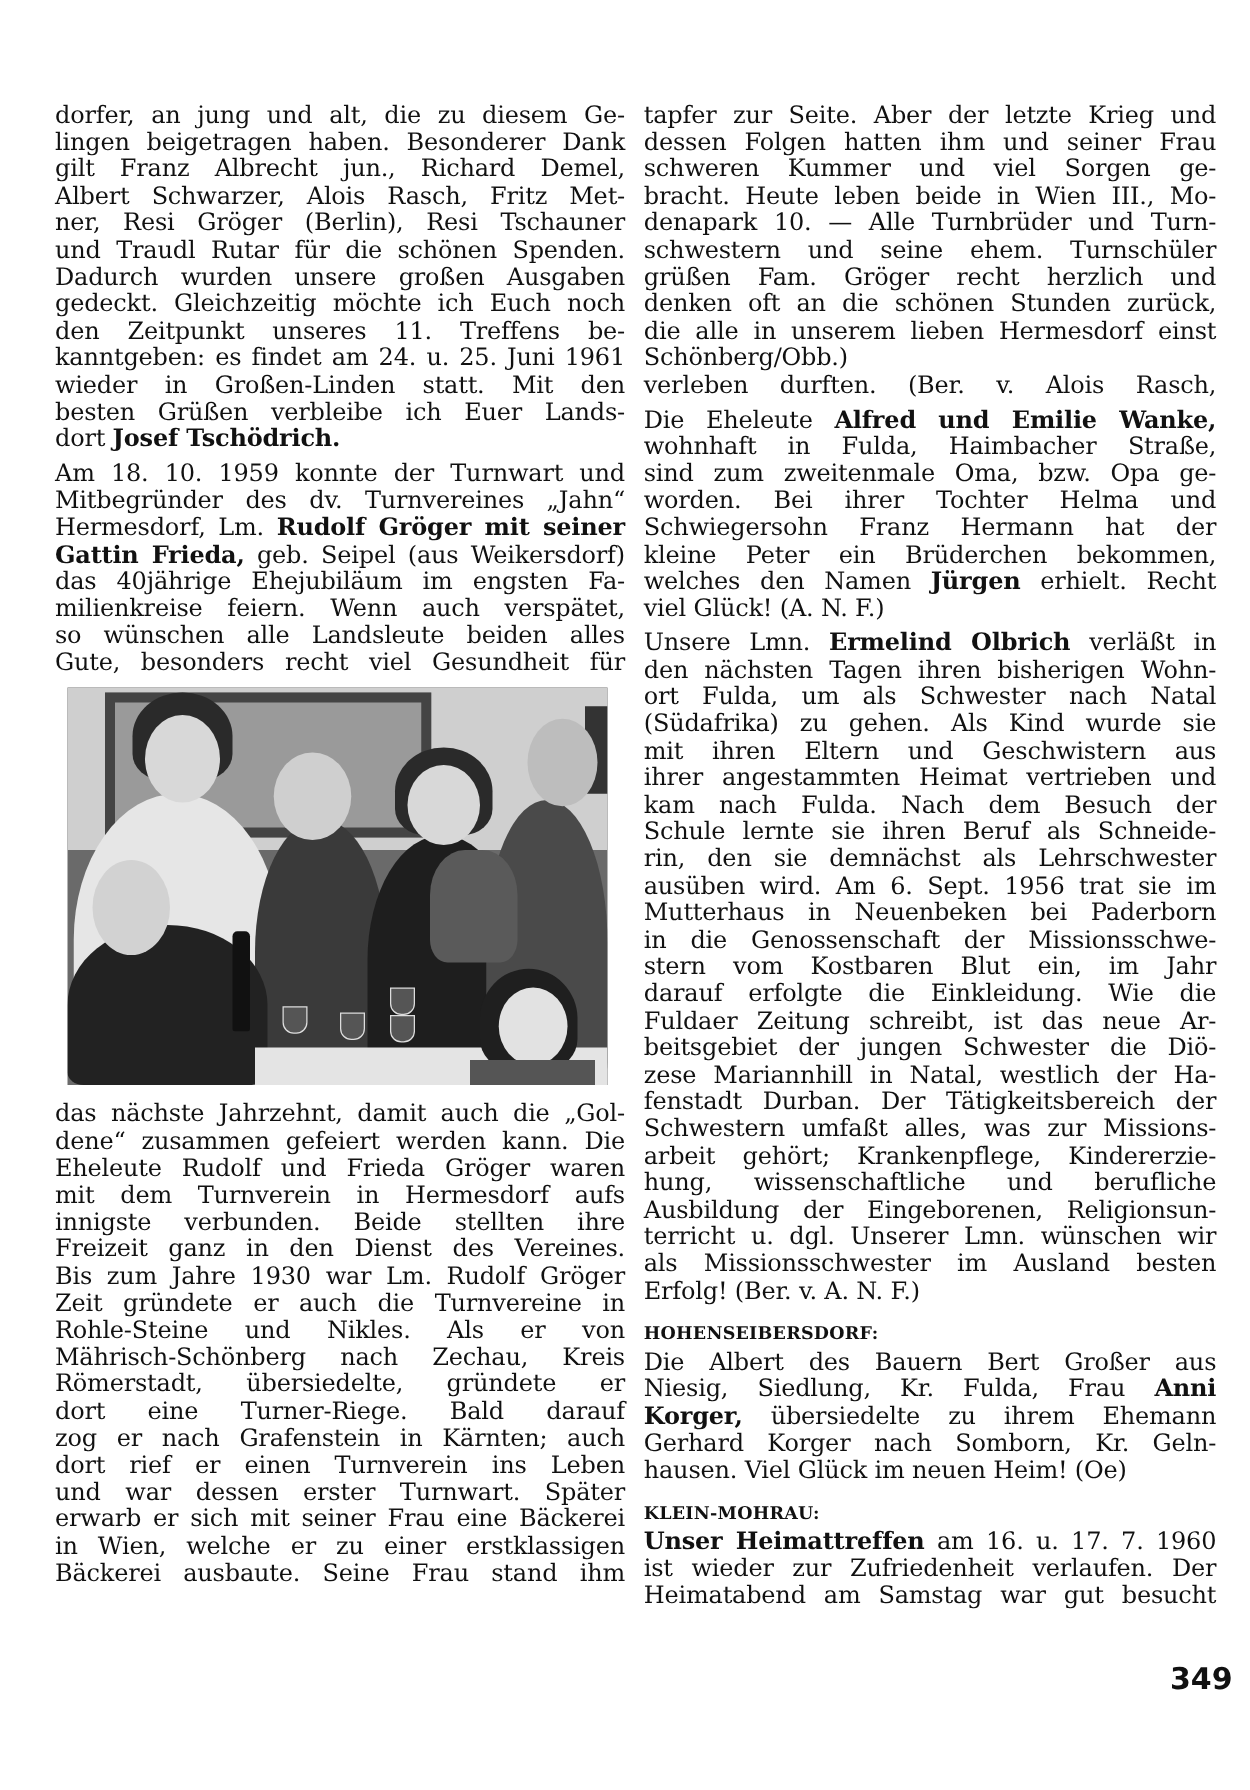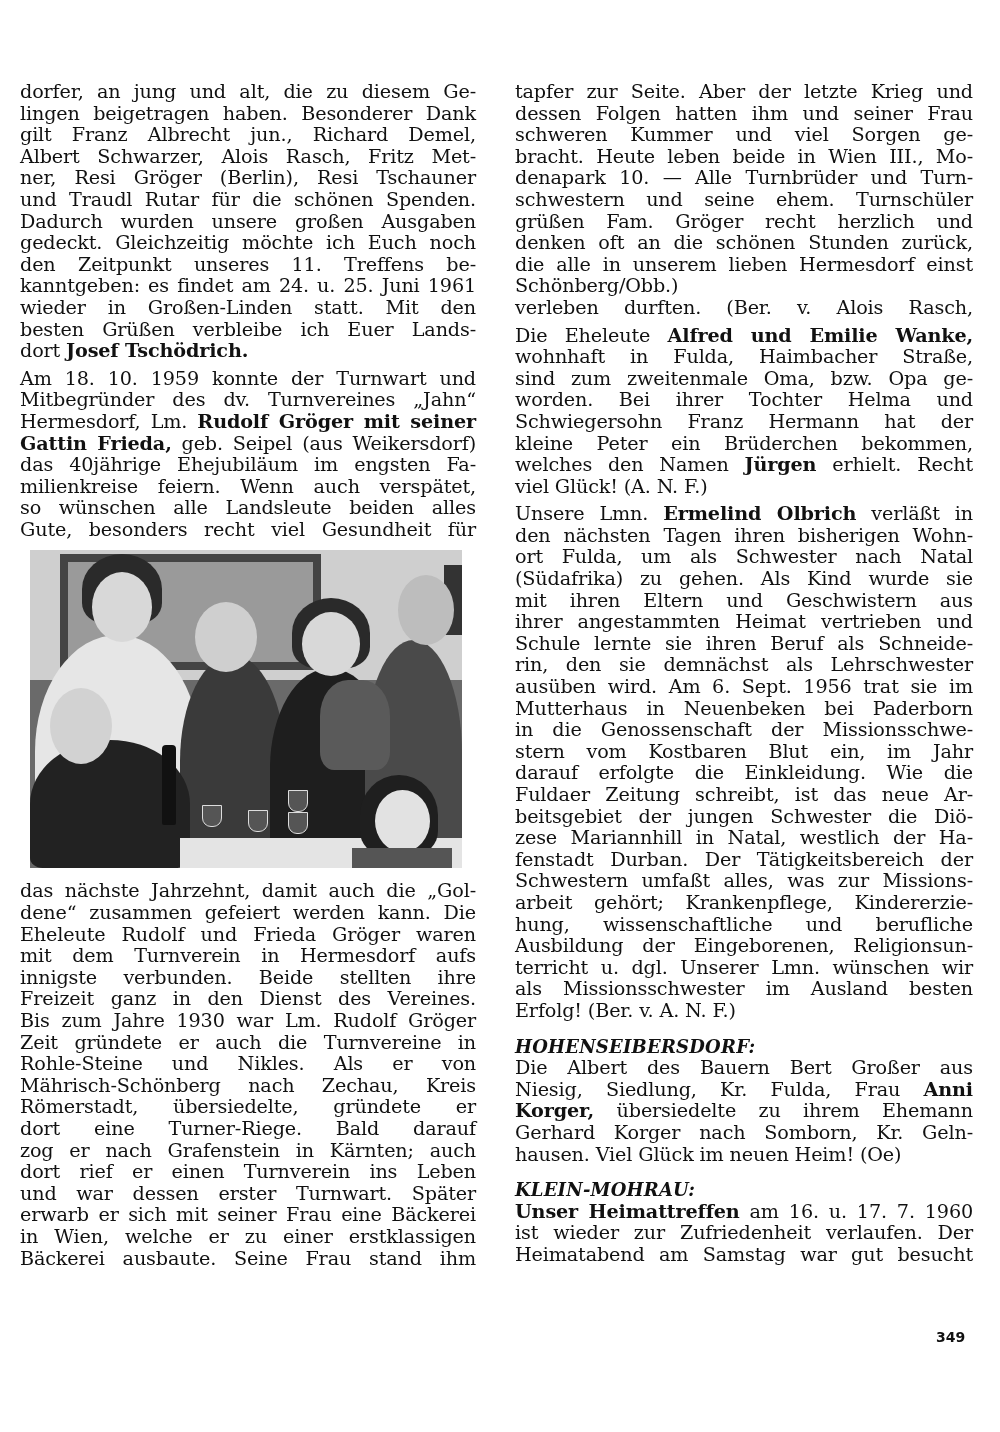--- a/index.html
+++ b/index.html
@@ -5,44 +5,44 @@
   html, body { margin:0; padding:0; }
   body {
     width:1000px; height:1432px; background:#ffffff; position:relative; overflow:hidden;
     font-family:"DejaVu Serif", "Liberation Serif", serif; color:#111;
   }
   .col {
     position:absolute; top:81px; width:456px;
     font-size:19.2px; line-height:21.6px; text-align:justify;
     letter-spacing:-0.15px;
   }
-  .col-left { left:20px; }
+  .col-left { left:44px; }
   .col-right { left:515px; width:458px; }
   .line { display:block; white-space:nowrap; text-align:justify; text-align-last:justify; height:21.6px; overflow:visible; }
   .line.last { text-align-last:left; }
   .para-gap { height:6px; }
   .big-gap { height:14px; }
   b { font-weight:bold; }
-  .heading { font-weight:bold; font-size:18px; letter-spacing:0.2px; text-align-last:left;font-style:italic; }
+  .heading { font-weight:bold; font-size:14px; letter-spacing:0.2px; text-align-last:left; }
   .photo {
     position:relative; width:432px; height:318px; margin:10px 0 0 10px;
     background:#6a6a6a; overflow:hidden;
     filter: grayscale(1);
   }
   .photo .wall { position:absolute; left:0; top:0; width:100%; height:130px; background:#cfcfcf; }
   .photo .frame { position:absolute; left:30px; top:4px; width:245px; height:100px; border:8px solid #444; background:#9a9a9a; }
   .photo .frame2 { position:absolute; right:0; top:15px; width:18px; height:70px; background:#333; }
   .photo .person { position:absolute; border-radius:50% 50% 8% 8%; }
   .photo .head { position:absolute; border-radius:50%; background:#d8d8d8; }
   .photo .hair { position:absolute; border-radius:50% 50% 30% 30%; background:#2a2a2a; }
   .photo .table { position:absolute; left:150px; bottom:0; width:282px; height:30px; background:#e4e4e4; }
   .photo .glass { position:absolute; width:18px; height:20px; background:#555; border-radius:0 0 9px 9px; border:1px solid #ddd; }
   .page-num {
     position:absolute; left:936px; top:1329px; font-family:"DejaVu Sans", "Liberation Sans", sans-serif;
-    font-weight:bold; font-size:14px;
+    font-weight:bold; font-size:24px;
   }
 </style>
 </head>
 <body>
 
 <div class="col col-left">
   <div>
     <span class="line">dorfer, an jung und alt, die zu diesem Ge-</span>
     <span class="line">lingen beigetragen haben. Besonderer Dank</span>
     <span class="line">gilt Franz Albrecht jun., Richard Demel,</span>
@@ -155,20 +155,21 @@
     <span class="line last">viel Glück! (A. N. F.)</span>
   </div>
   <div class="para-gap"></div>
   <div>
     <span class="line"><span>Unsere Lmn. </span><b>Ermelind Olbrich</b><span> verläßt in</span></span>
     <span class="line">den nächsten Tagen ihren bisherigen Wohn-</span>
     <span class="line">ort Fulda, um als Schwester nach Natal</span>
     <span class="line">(Südafrika) zu gehen. Als Kind wurde sie</span>
     <span class="line">mit ihren Eltern und Geschwistern aus</span>
     <span class="line">ihrer angestammten Heimat vertrieben und</span>
+    <span class="line">kam nach Fulda. Nach dem Besuch der</span>
     <span class="line">Schule lernte sie ihren Beruf als Schneide-</span>
     <span class="line">rin, den sie demnächst als Lehrschwester</span>
     <span class="line">ausüben wird. Am 6. Sept. 1956 trat sie im</span>
     <span class="line">Mutterhaus in Neuenbeken bei Paderborn</span>
     <span class="line">in die Genossenschaft der Missionsschwe-</span>
     <span class="line">stern vom Kostbaren Blut ein, im Jahr</span>
     <span class="line">darauf erfolgte die Einkleidung. Wie die</span>
     <span class="line">Fuldaer Zeitung schreibt, ist das neue Ar-</span>
     <span class="line">beitsgebiet der jungen Schwester die Diö-</span>
     <span class="line">zese Mariannhill in Natal, westlich der Ha-</span>

